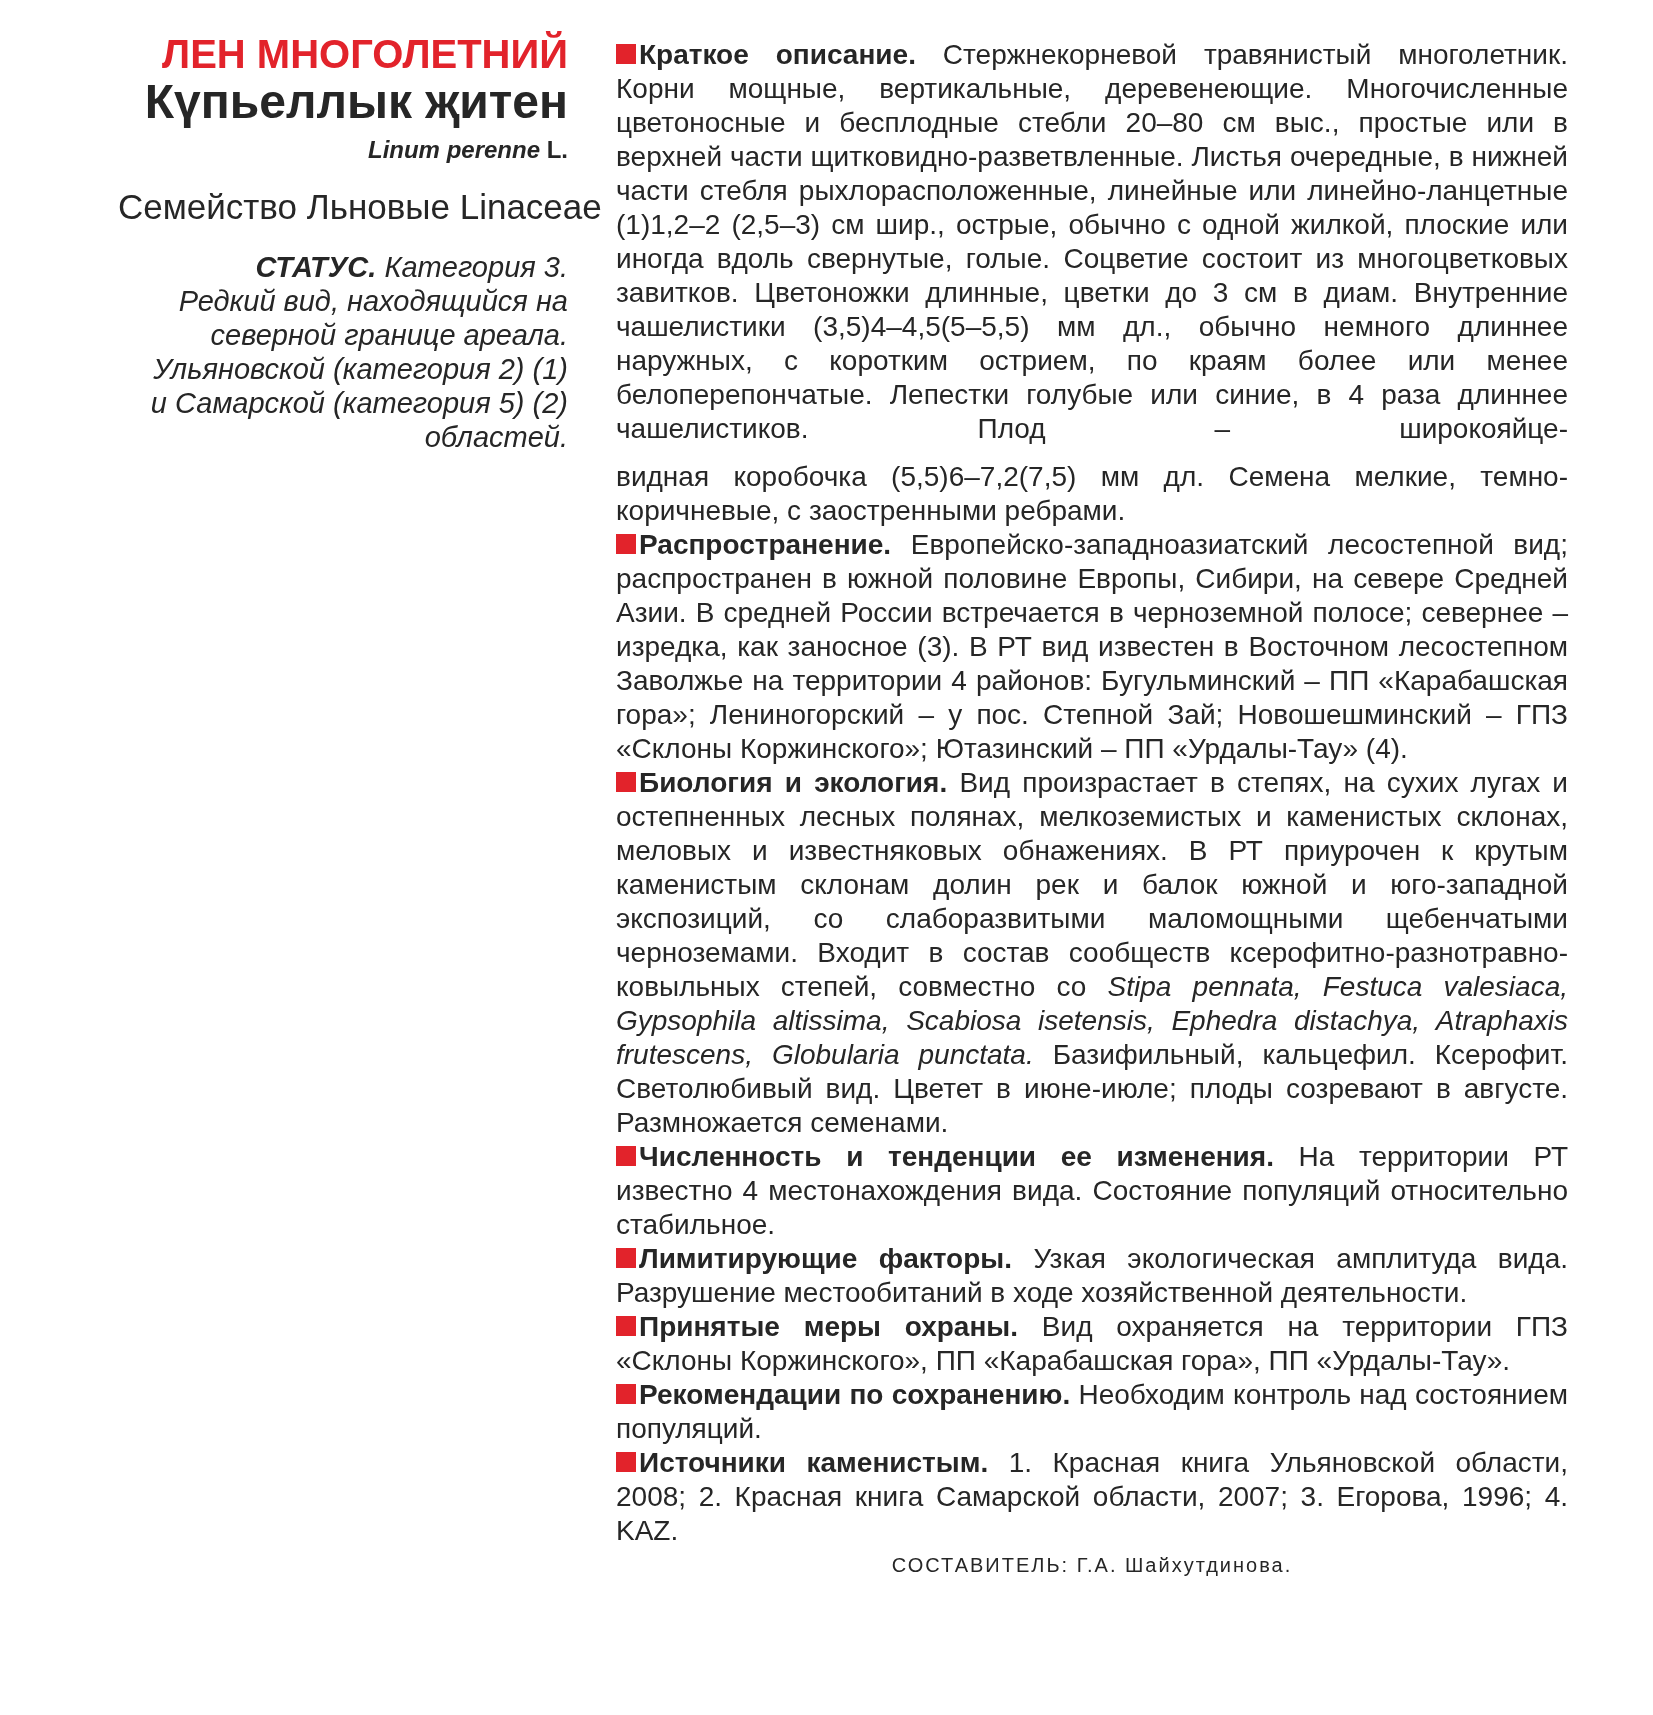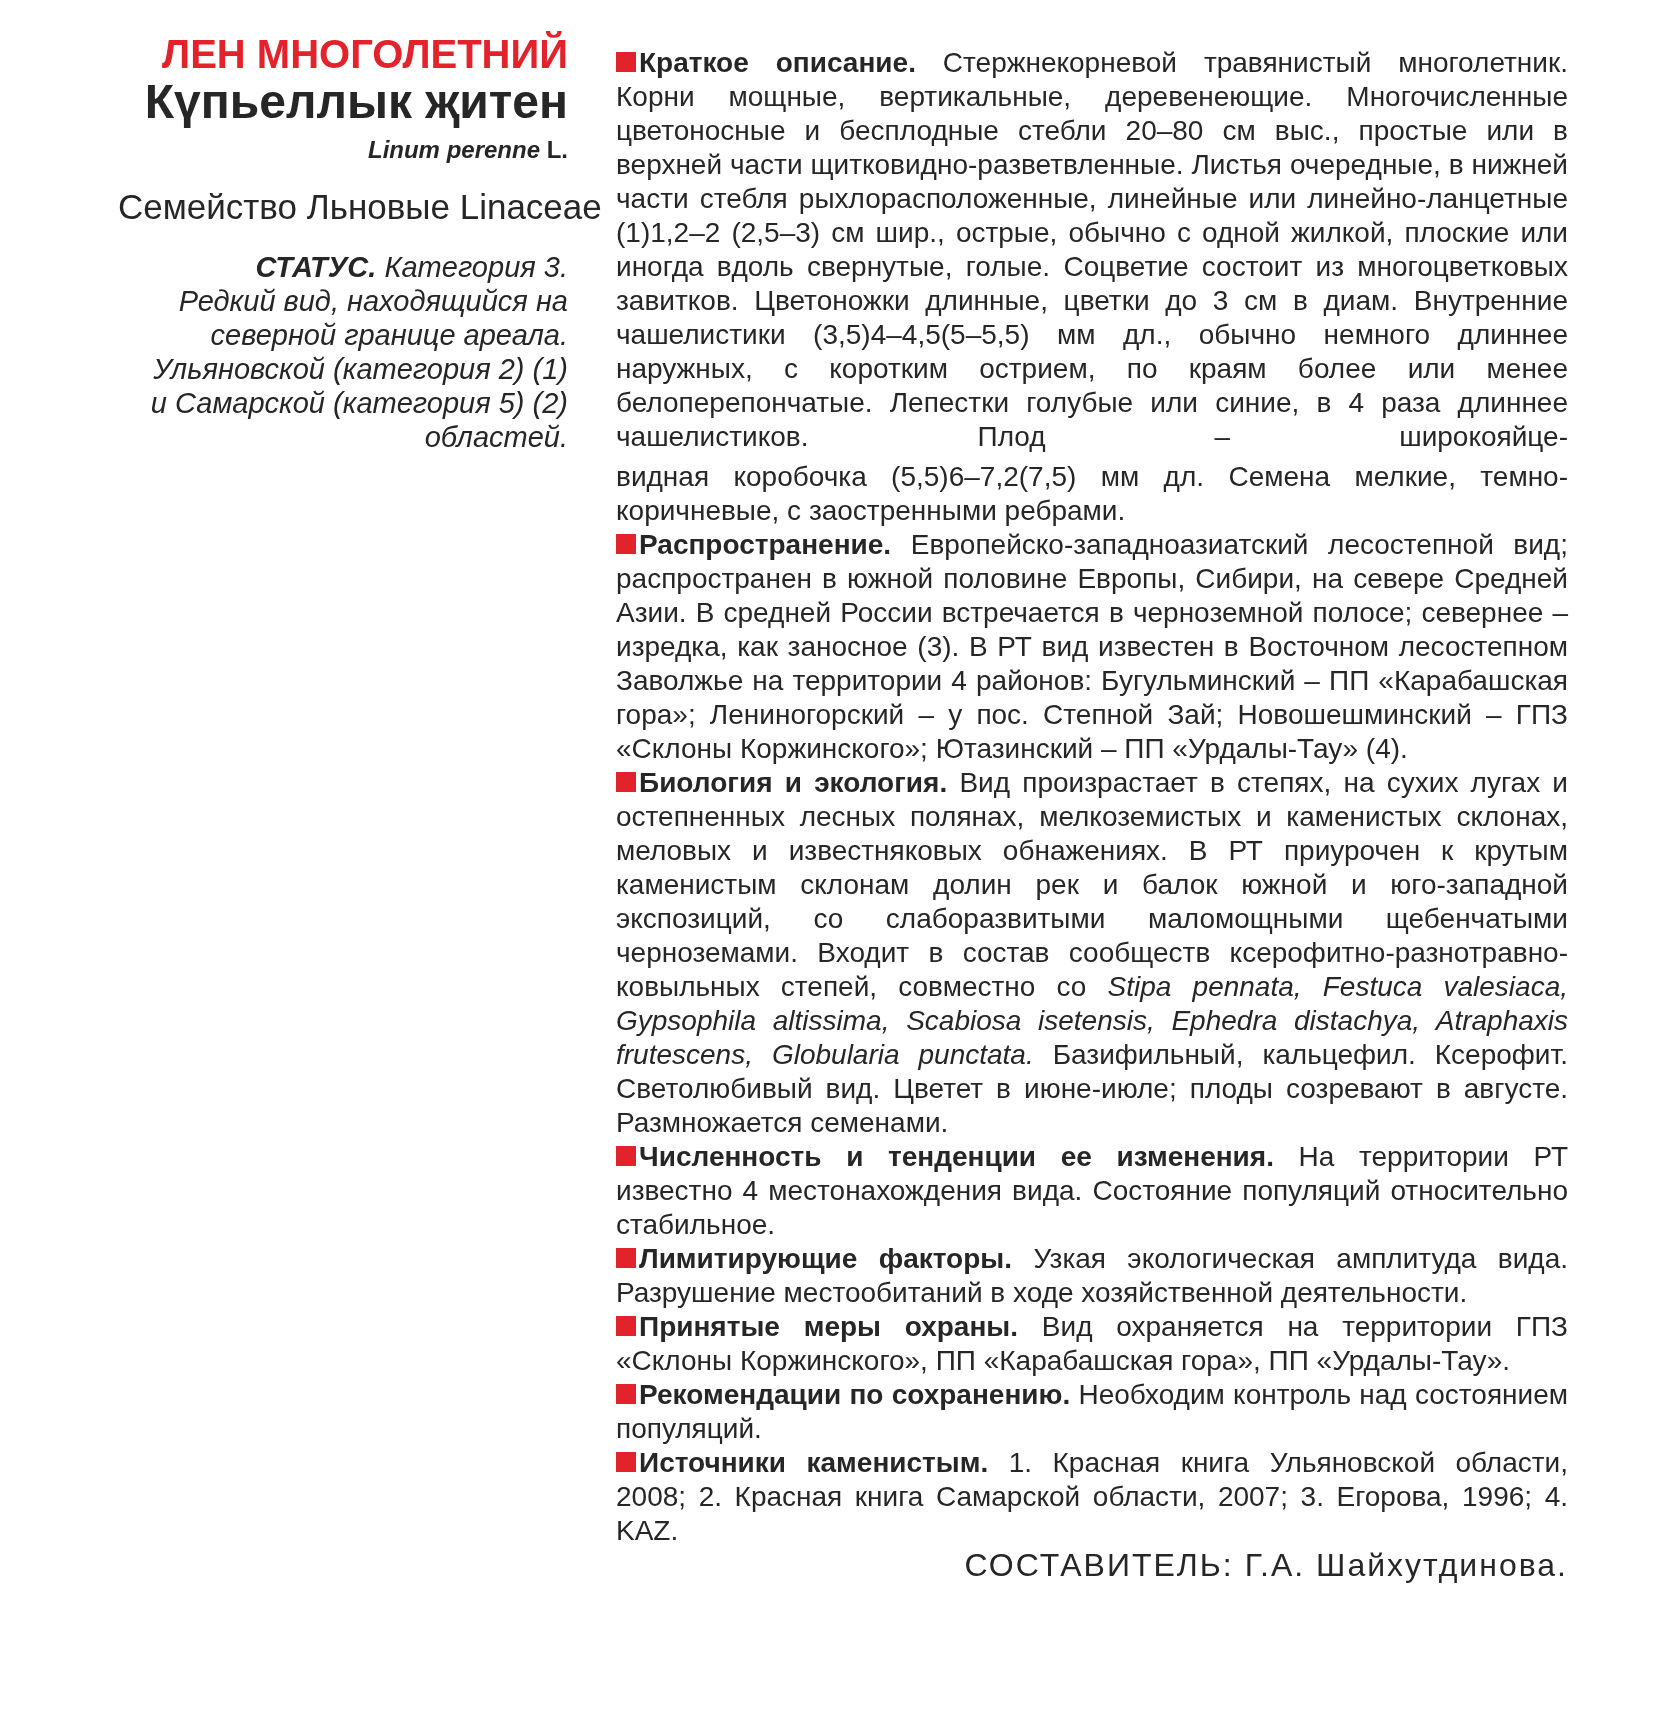--- a/index.html
+++ b/index.html
@@ -7,21 +7,21 @@
     position: relative;
     width: 1653px;
     height: 1715px;
     background: var(--bg, #ffffff);
     overflow: hidden;
     font-family: "Liberation Sans", "DejaVu Sans", sans-serif;
     color: var(--text, #262626);
   }
   .top-row {
     display: flex;
-    align-items: flex-end;
+    align-items: center;
     margin-left: 118px;
     margin-right: 85px;
     padding-top: 30px;
   }
   .sidebar {
     flex: none;
     width: 450px;
     text-align: right;
   }
   .title-ru {
@@ -86,24 +86,24 @@
   .body-p i { font-style: italic; }
   .bullet {
     display: inline-block;
     width: 20px;
     height: 20px;
     background: var(--red, #e2232b);
     margin-right: 3px;
   }
   .compiler-line {
     margin: 0;
-    font-size: 32px;
+    font-size: 20px;
     line-height: 34px;
     letter-spacing: 2px;
-    text-align: right;
+    text-align: center;
   }
 </style>
 </head>
 <body>
 
 <div class="page">
   <div class="top-row">
 
     <aside class="sidebar">
       <h1 class="title-ru">ЛЕН МНОГОЛЕТНИЙ</h1>

